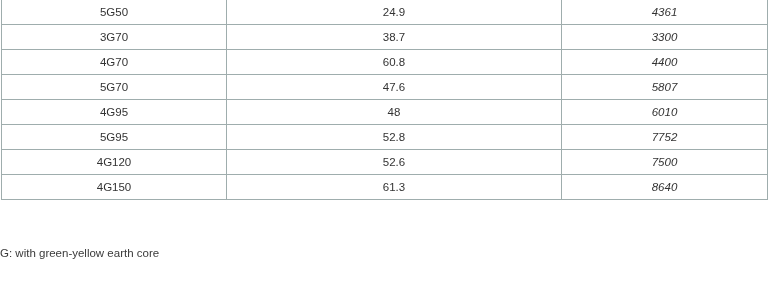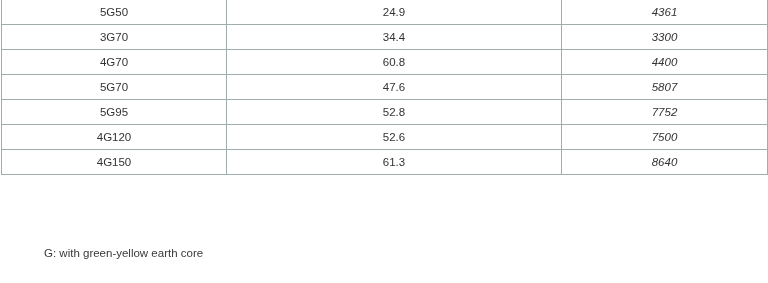--- a/index.html
+++ b/index.html
@@ -70,21 +70,20 @@
     position: absolute;
     left: 0px;
     top: 246px;
     width: 400px;
   }
   .footnote {
     font-size: 11.5px;
     line-height: 15px;
     color: #3a3a3a;
     white-space: nowrap;
-    padding-left: 44px;
   }
 </style>
 </head>
 <body>
 
 <div class="page">
 
   <table class="spec-table">
     <colgroup>
       <col class="col-type">
@@ -94,37 +93,42 @@
     <tbody>
 
       <tr>
         <td class="first-cell">5G50</td>
         <td>24.9</td>
         <td class="last-cell">4361</td>
       </tr>
 
       <tr>
         <td class="first-cell">3G70</td>
-        <td>34.4</td>
+        <td>38.7</td>
         <td class="last-cell">3300</td>
       </tr>
 
       <tr>
         <td class="first-cell">4G70</td>
         <td>60.8</td>
         <td class="last-cell">4400</td>
       </tr>
 
       <tr>
         <td class="first-cell">5G70</td>
         <td>47.6</td>
         <td class="last-cell">5807</td>
       </tr>
 
 
+      <tr>
+        <td class="first-cell">4G95</td>
+        <td>48</td>
+        <td class="last-cell">6010</td>
+      </tr>
 
       <tr>
         <td class="first-cell">5G95</td>
         <td>52.8</td>
         <td class="last-cell">7752</td>
       </tr>
 
       <tr>
         <td class="first-cell">4G120</td>
         <td>52.6</td>

